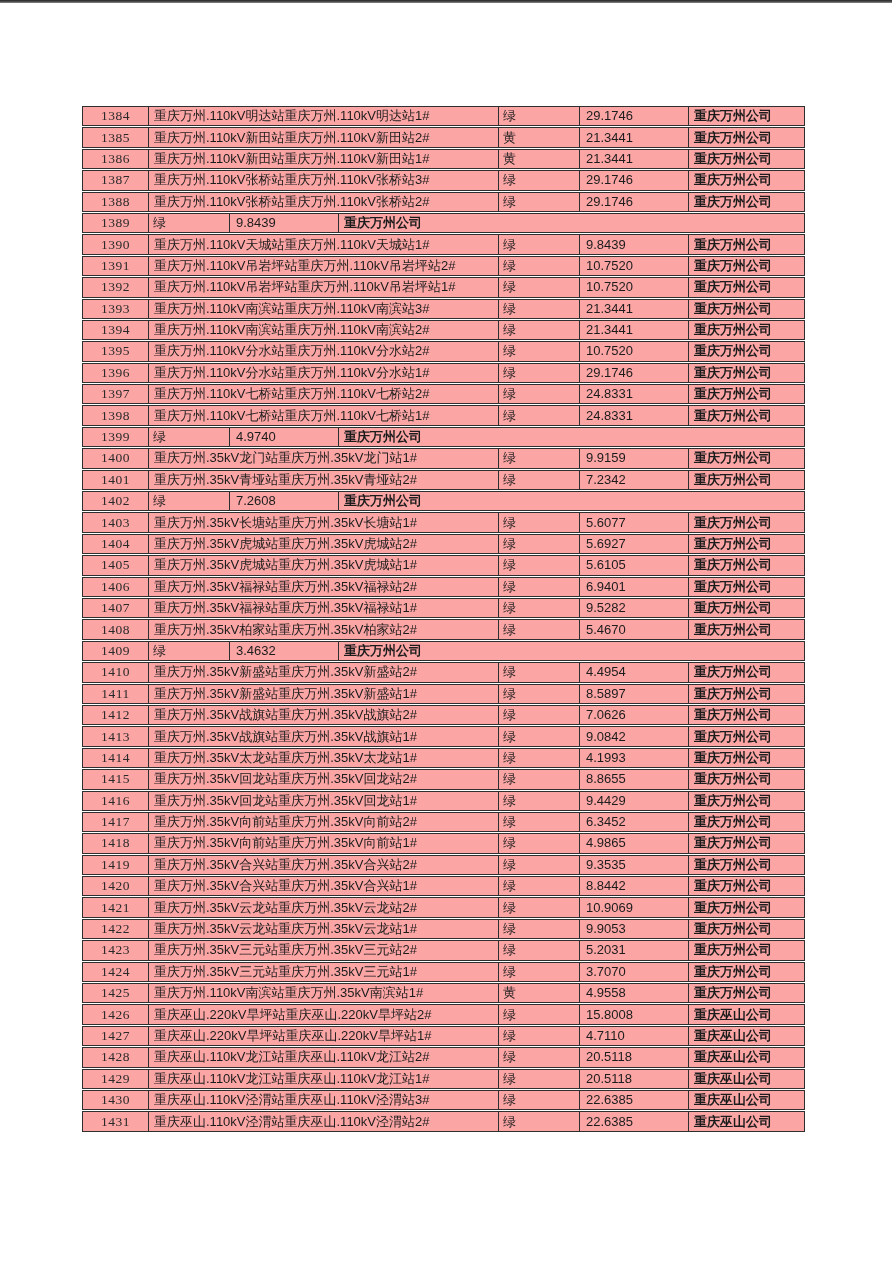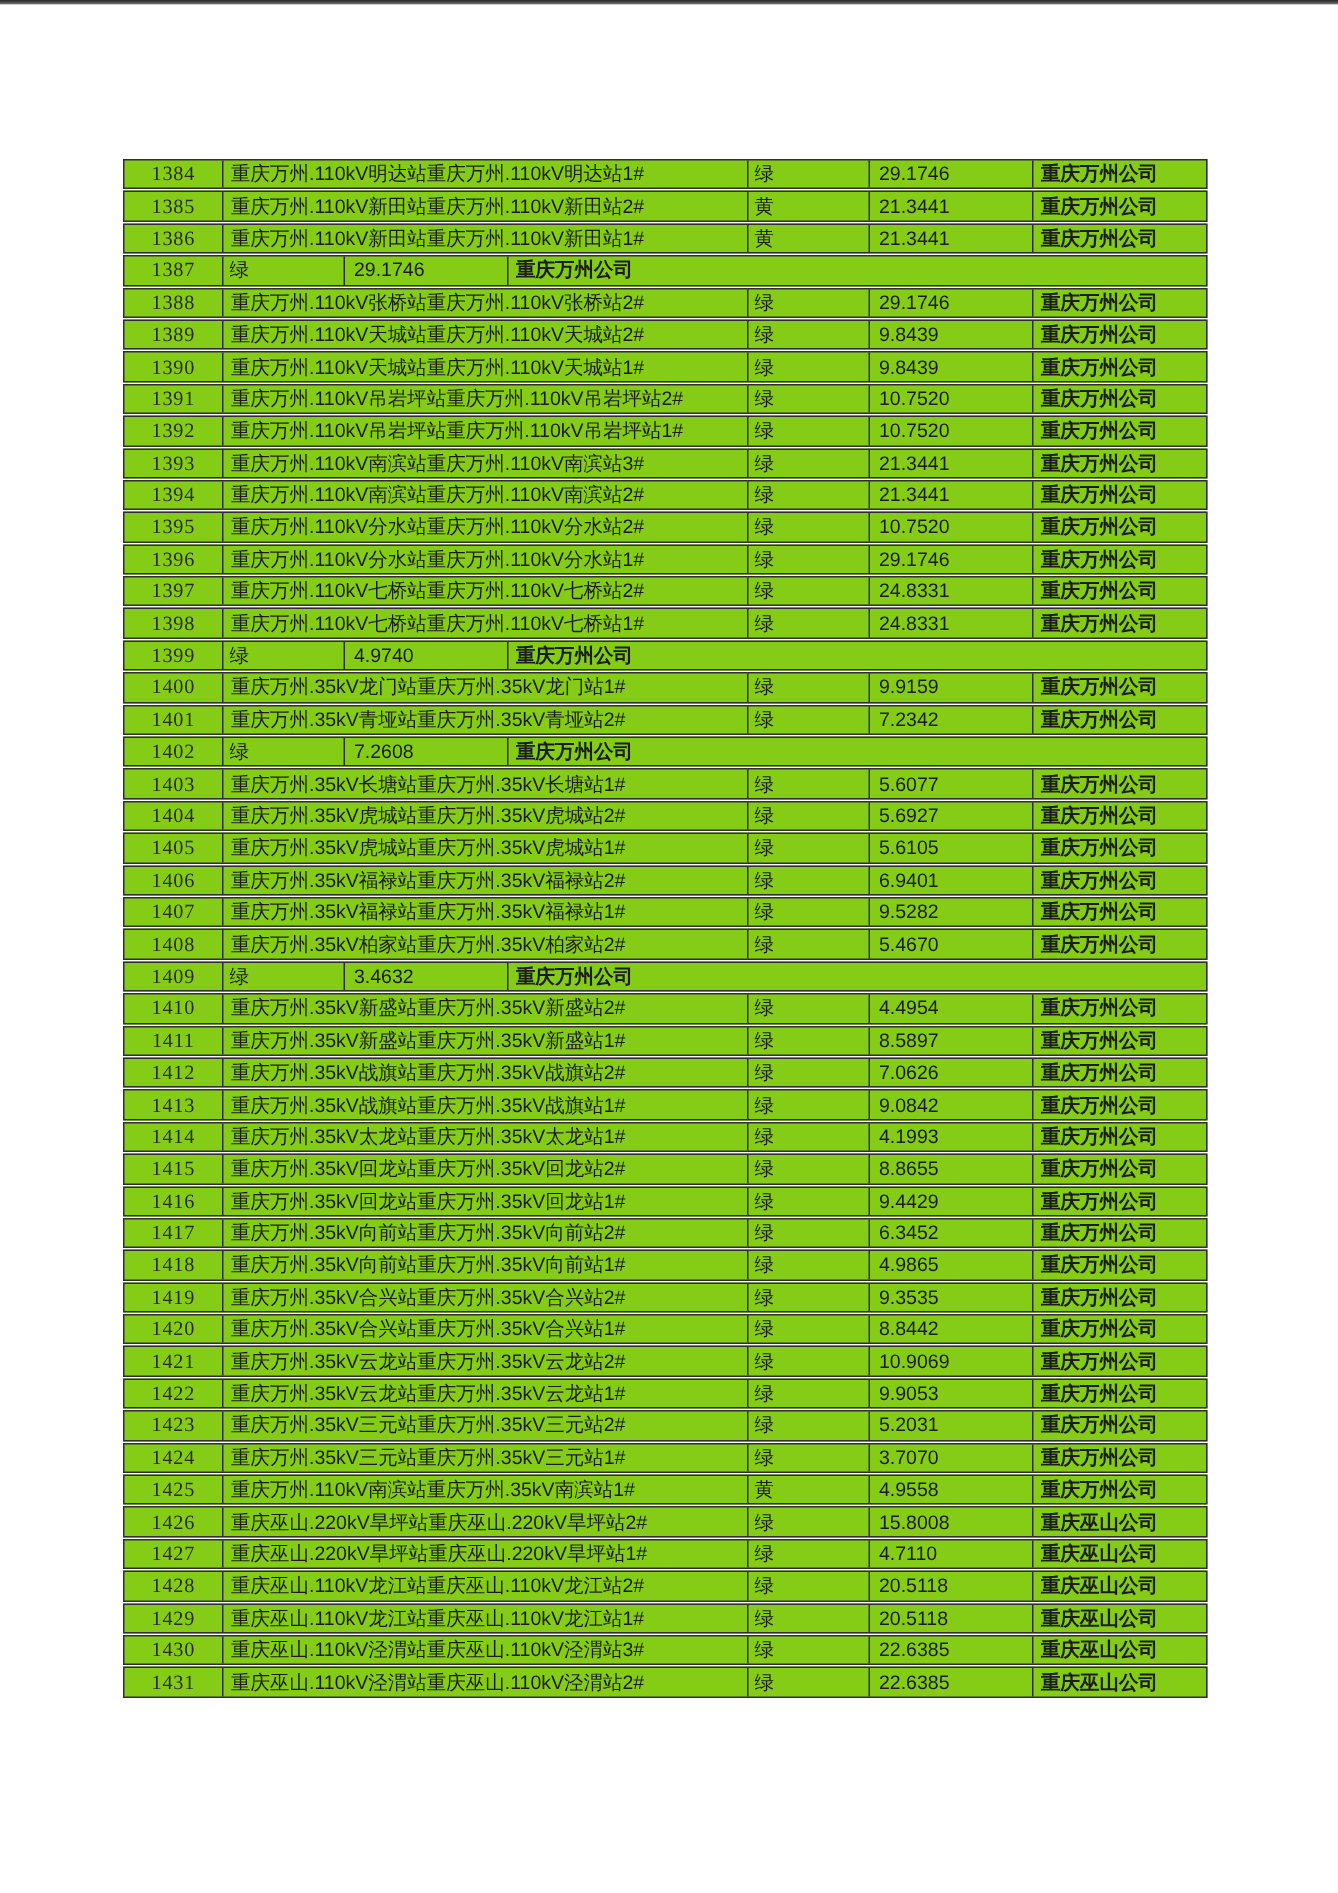--- a/index.html
+++ b/index.html
@@ -25,21 +25,21 @@
     left: 82px;
     top: 106px;
     width: 723px;
   }
   .row {
     display: flex;
     box-sizing: border-box;
     height: 20.4px;
     margin-bottom: 1px;
     border: 1px solid #2f2f2f;
-    background: #84cc16;
+    background: #fca5a5;
   }
   .cell {
     box-sizing: border-box;
     display: flex;
     align-items: center;
     overflow: hidden;
     white-space: nowrap;
     color: #1c1c1c;
     font-size: 13px;
     line-height: 18px;
@@ -98,36 +98,36 @@
   <div class="row">
     <div class="cell c-id">1386</div>
     <div class="cell c-name">重庆万州.110kV新田站重庆万州.110kV新田站1#</div>
     <div class="cell c-status">黄</div>
     <div class="cell c-value">21.3441</div>
     <div class="cell c-company">重庆万州公司</div>
   </div>
 
   <div class="row">
     <div class="cell c-id">1387</div>
+    <div class="cell c-name">重庆万州.110kV张桥站重庆万州.110kV张桥站3#</div>
     <div class="cell c-status">绿</div>
     <div class="cell c-value">29.1746</div>
     <div class="cell c-company">重庆万州公司</div>
   </div>
 
   <div class="row">
     <div class="cell c-id">1388</div>
     <div class="cell c-name">重庆万州.110kV张桥站重庆万州.110kV张桥站2#</div>
     <div class="cell c-status">绿</div>
     <div class="cell c-value">29.1746</div>
     <div class="cell c-company">重庆万州公司</div>
   </div>
 
   <div class="row">
     <div class="cell c-id">1389</div>
-    <div class="cell c-name">重庆万州.110kV天城站重庆万州.110kV天城站2#</div>
     <div class="cell c-status">绿</div>
     <div class="cell c-value">9.8439</div>
     <div class="cell c-company">重庆万州公司</div>
   </div>
 
   <div class="row">
     <div class="cell c-id">1390</div>
     <div class="cell c-name">重庆万州.110kV天城站重庆万州.110kV天城站1#</div>
     <div class="cell c-status">绿</div>
     <div class="cell c-value">9.8439</div>

